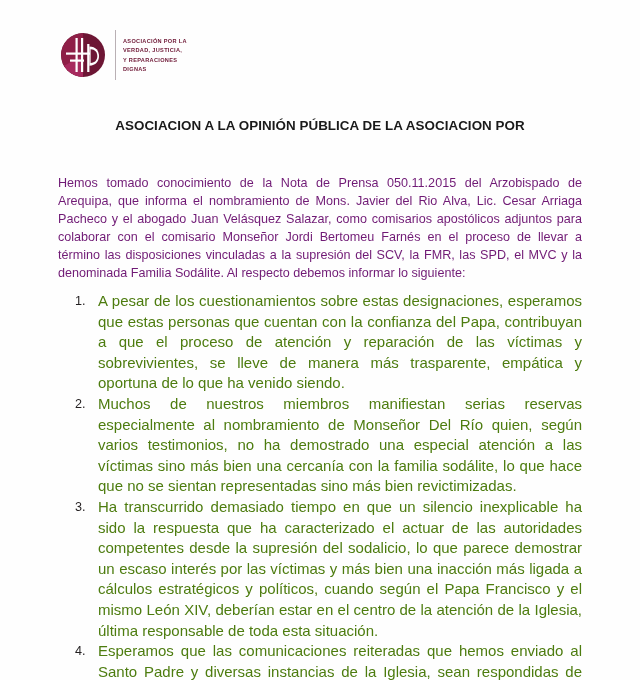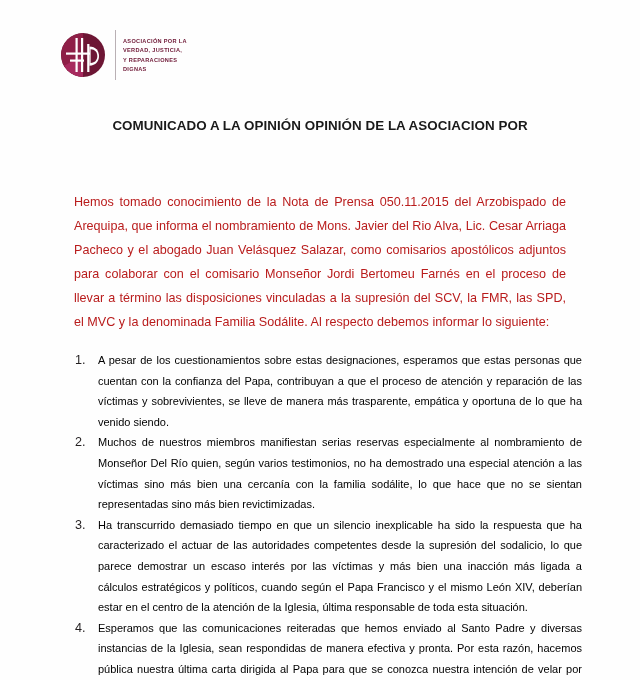--- a/index.html
+++ b/index.html
@@ -90,43 +90,43 @@
   
   .body-wrap {
     position: absolute;
     top: 174px;
     left: 58px;
     width: 524px;
   }
 
   .lead {
     font-size: 12.6px;
-    line-height: 24px;
+    line-height: 18px;
     text-align: justify;
     text-justify: inter-word;
-    margin: 16px;
-    color: #b91c1c;
+    margin: 0;
+    color: #701a75;
   }
 
   ol.points {
     margin: 9px 0 0 0;
     padding: 0;
     list-style: none;
     counter-reset: pt;
   }
 
   ol.points > li {
     counter-increment: pt;
     position: relative;
     padding-left: 40px;
-    font-size: 11px;
+    font-size: 15px;
     line-height: 20.6px;
     text-align: justify;
     text-justify: inter-word;
-    color: #000000;
+    color: #4d7c0f;
     margin-bottom: 0;
   }
 
   ol.points > li::before {
     content: counter(pt) ".";
     position: absolute;
     left: 17px;
     top: 0;
     width: 18px;
     text-align: left;
@@ -168,21 +168,21 @@
     <div class="logo-divider"></div>
 
     <div class="logo-text">
       <span>ASOCIACIÓN POR LA</span>
       <span>VERDAD, JUSTICIA,</span>
       <span>Y REPARACIONES</span>
       <span>DIGNAS</span>
     </div>
   </div>
 
-  <div class="doc-title line1">COMUNICADO A LA OPINIÓN OPINIÓN DE LA ASOCIACION POR</div>
+  <div class="doc-title line1">ASOCIACION A LA OPINIÓN PÚBLICA DE LA ASOCIACION POR</div>
 
   <div class="body-wrap">
 
     <p class="lead">Hemos tomado conocimiento de la Nota de Prensa 050.11.2015 del Arzobispado de Arequipa, que informa el nombramiento de Mons. Javier del Rio Alva, Lic. Cesar Arriaga Pacheco y el abogado Juan Velásquez Salazar, como comisarios apostólicos adjuntos para colaborar con el comisario Monseñor Jordi Bertomeu Farnés en el proceso de llevar a término las disposiciones vinculadas a la supresión del SCV, la FMR, las SPD, el MVC y la denominada Familia Sodálite. Al respecto debemos informar lo siguiente:</p>
 
     <ol class="points">
       <li>A pesar de los cuestionamientos sobre estas designaciones, esperamos que estas personas que cuentan con la confianza del Papa, contribuyan a que el proceso de atención y reparación de las víctimas y sobrevivientes, se lleve de manera más trasparente, empática y oportuna de lo que ha venido siendo.</li>
       <li>Muchos de nuestros miembros manifiestan serias reservas especialmente al nombramiento de Monseñor Del Río quien, según varios testimonios, no ha demostrado una especial atención a las víctimas sino más bien una cercanía con la familia sodálite, lo que hace que no se sientan representadas sino más bien revictimizadas.</li>
       <li>Ha transcurrido demasiado tiempo en que un silencio inexplicable ha sido la respuesta que ha caracterizado el actuar de las autoridades competentes desde la supresión del sodalicio, lo que parece demostrar un escaso interés por las víctimas y más bien una inacción más ligada a cálculos estratégicos y políticos, cuando según el Papa Francisco y el mismo León XIV, deberían estar en el centro de la atención de la Iglesia, última responsable de toda esta situación.</li>
       <li>Esperamos que las comunicaciones reiteradas que hemos enviado al Santo Padre y diversas instancias de la Iglesia, sean respondidas de manera efectiva y pronta. Por esta razón, hacemos pública nuestra última carta dirigida al Papa para que se conozca nuestra intención de velar por que las víctimas y sobrevivientes sean atendidos como corresponde.</li>

